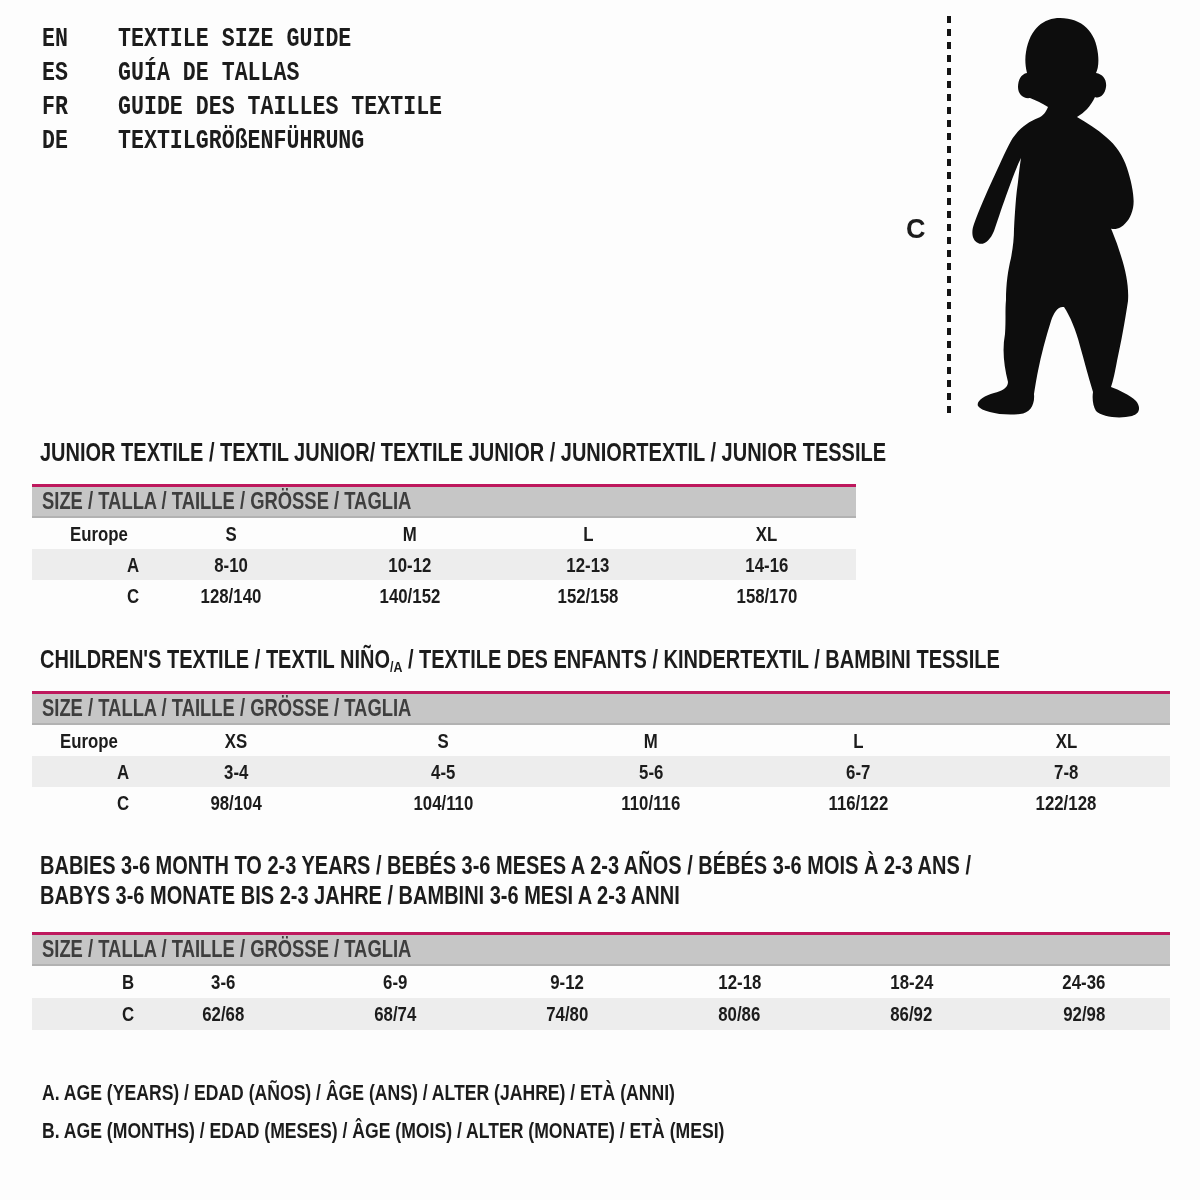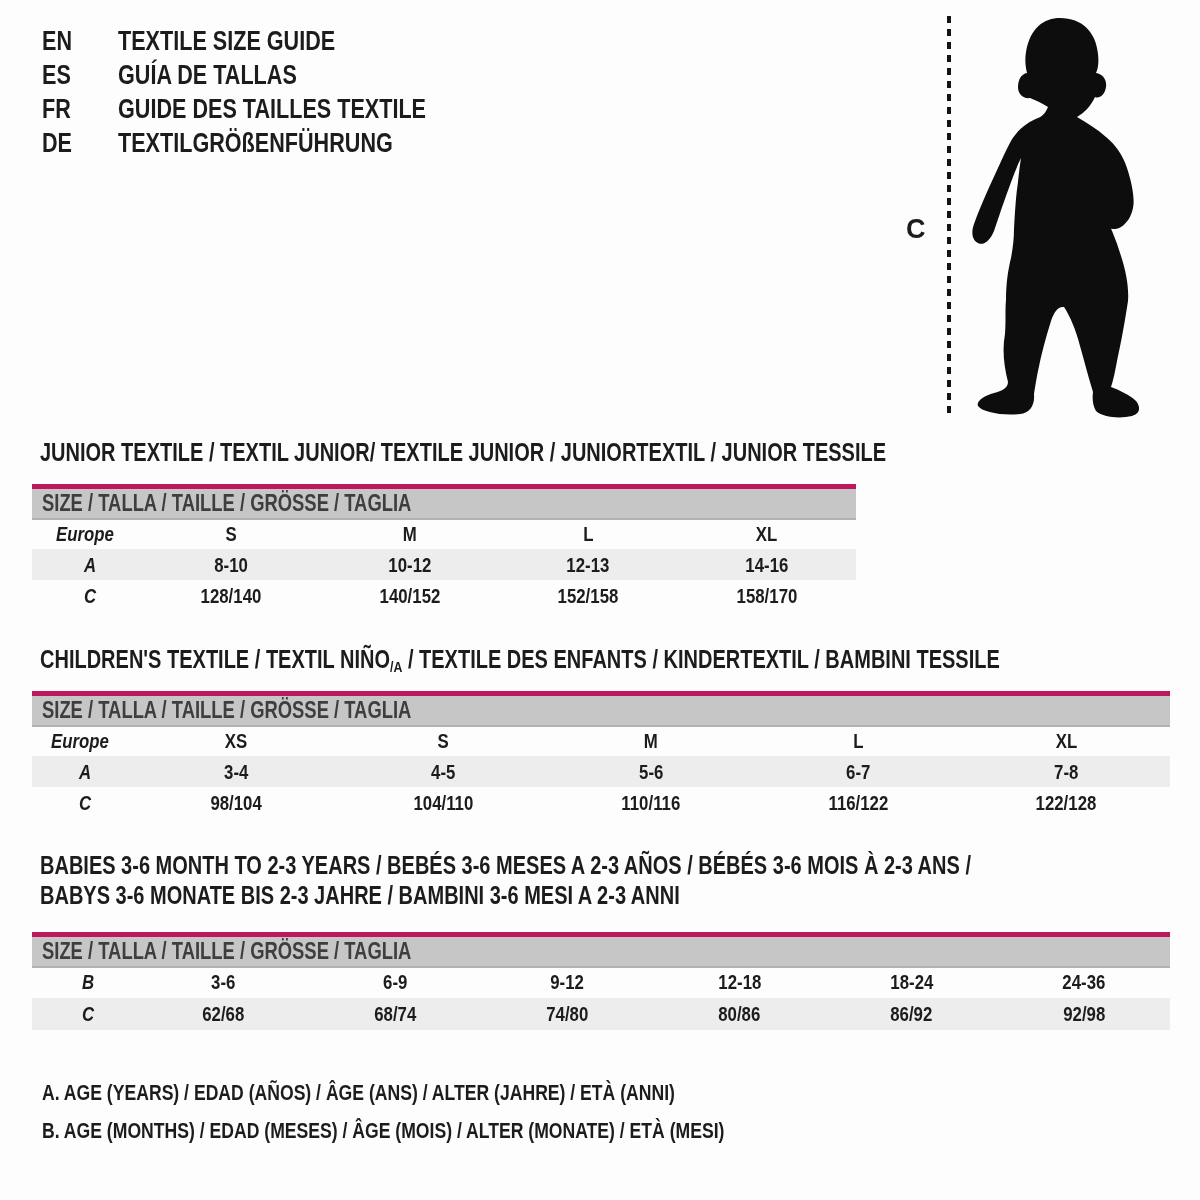--- a/index.html
+++ b/index.html
@@ -9,43 +9,43 @@
     position:relative;
   }
   .canvas{position:absolute;left:0;top:0;width:1200px;height:1200px;}
 
   
   .cx{display:inline-block;transform:scaleX(0.80);transform-origin:0 50%;white-space:nowrap;}
   .cc{display:inline-block;transform:scaleX(0.80);transform-origin:50% 50%;white-space:nowrap;}
 
   
   .lang-block{position:absolute;left:42px;top:24px;}
-  .lang-row{display:flex;height:34px;align-items:center;}
+  .lang-row{display:flex;height:34px;align-items:flex-start;font-family:Liberation Mono, monospace;}
   .lang-code{width:76px;font-size:27px;}
   .lang-title{font-size:27px;}
 
   
   .dash-line{position:absolute;left:947px;top:16px;height:398px;width:4px;
     background:repeating-linear-gradient(to bottom,#141414 0 7px,transparent 7px 13px);}
   .measure-label{position:absolute;left:906px;top:214px;font-size:27px;}
   .baby-svg{position:absolute;left:950px;top:10px;}
 
   
   .sec-title{position:absolute;left:40px;font-size:25px;line-height:30px;}
   .sec-title .sub{font-size:0.62em;position:relative;top:4px;}
 
   
   .size-bar{position:absolute;left:32px;background:#c6c6c6;
-    border-top:5px solid #be185d;border-bottom:2px solid #b2b2b2;
+    border-top:3px solid #be185d;border-bottom:2px solid #b2b2b2;
     height:29px;line-height:29px;padding-left:10px;color:#3e3e3e;font-size:23px;}
 
   
   table.size-table{position:absolute;border-collapse:collapse;table-layout:fixed;}
   table.size-table td{padding:0;height:31px;font-size:21px;vertical-align:middle;}
-  table.size-table td.lbl{text-align:center;padding-left:10px;font-style:italic;}
+  table.size-table td.lbl{text-align:right;padding-left:10px;}
   table.size-table td.val{text-align:center;}
   tr.shaded td{background:#ededed;}
 
   #junior-table{left:32px;top:518px;width:824px;}
   #children-table{left:32px;top:725px;width:1138px;}
   #babies-table{left:32px;top:966px;width:1138px;}
   #babies-table td{height:32px;}
 
   
   .footnotes{position:absolute;left:42px;top:1072px;margin-top:8px;}

